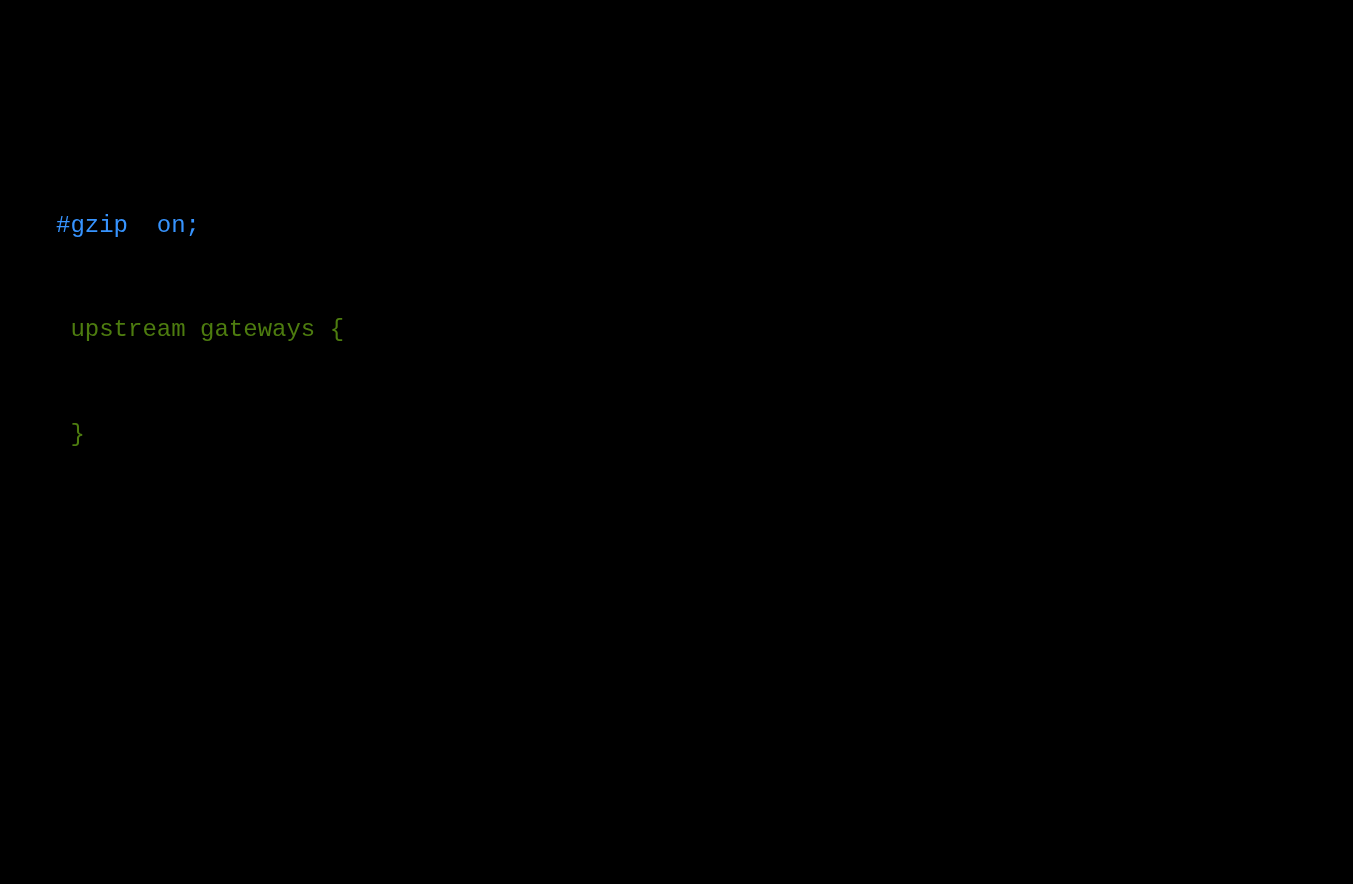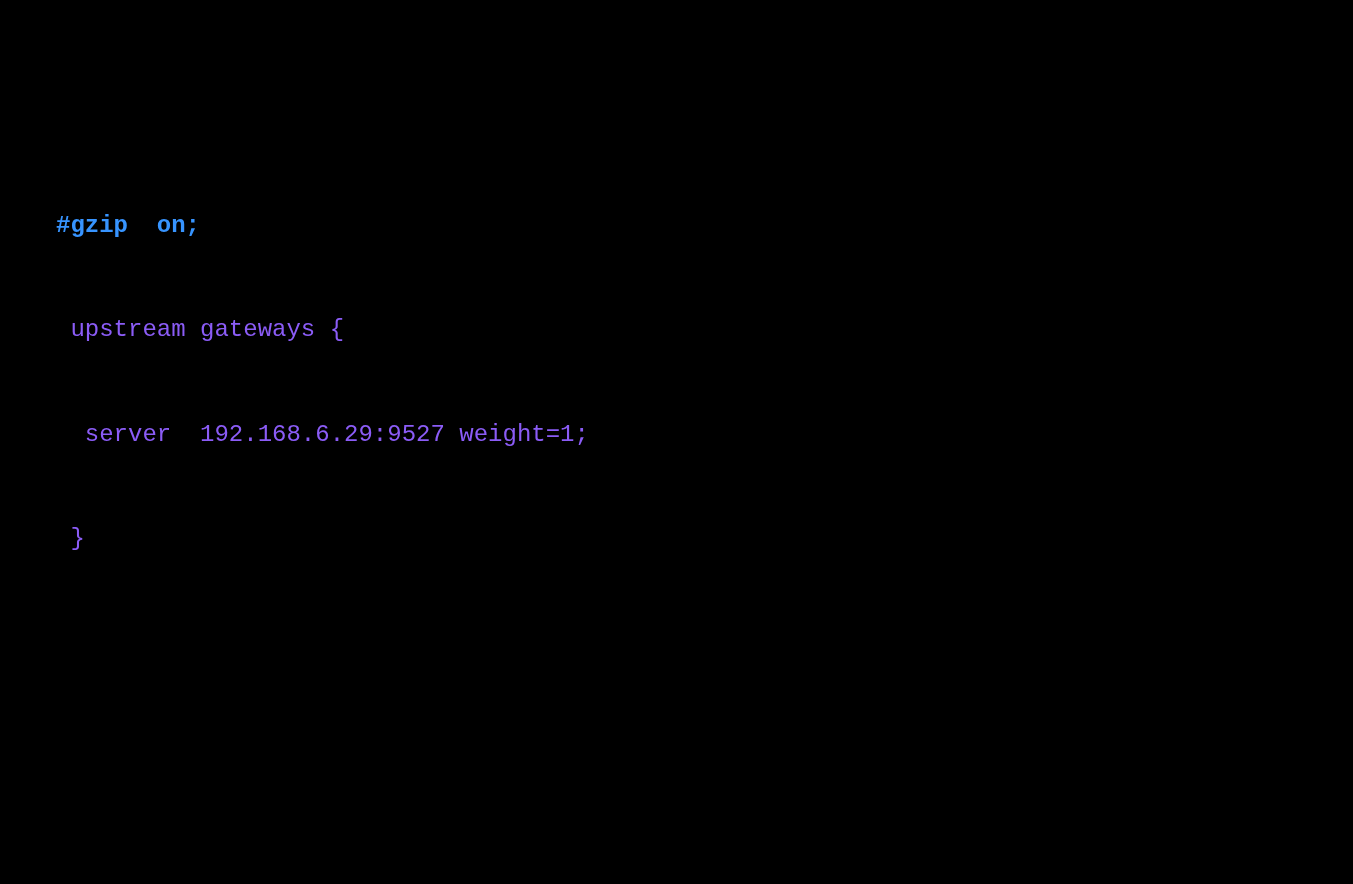--- a/index.html
+++ b/index.html
@@ -15,32 +15,31 @@
       white-space: pre;
     }
     .code-container {
       padding-left: 56px;
       padding-top: 0;
     }
     .line {
       display: block;
       min-height: 1.45em;
     }
-    .comment { color: #3794ff; font-weight: bold; }
-    .text { color: #8b5cf6; }
+    .comment { color: #3794ff; }
+    .text { color: #4d7c0f; }
   </style>
 </head>
 <body>
 
 
 
 <div class="code-container">
   <span class="line"><span class="comment">#gzip  on;</span></span>
   <span class="line"><span class="text"> upstream gateways {</span></span>
-  <span class="line"><span class="text">  server  192.168.6.29:9527 weight=1;</span></span>
   <span class="line"><span class="text"> }</span></span>
   <span class="line"><span class="text"></span></span>
   <span class="line"><span class="text"></span></span>
   
   
   
   
   
   
   

